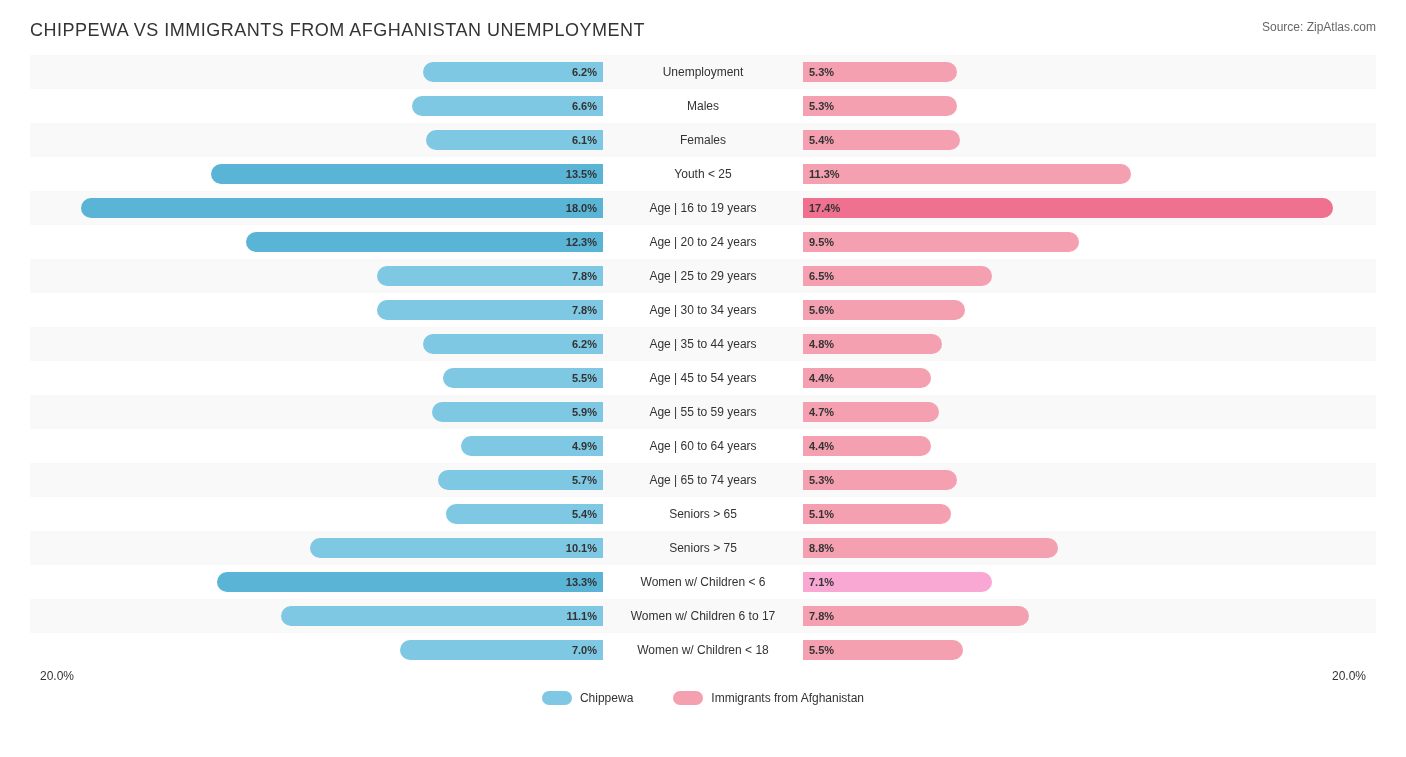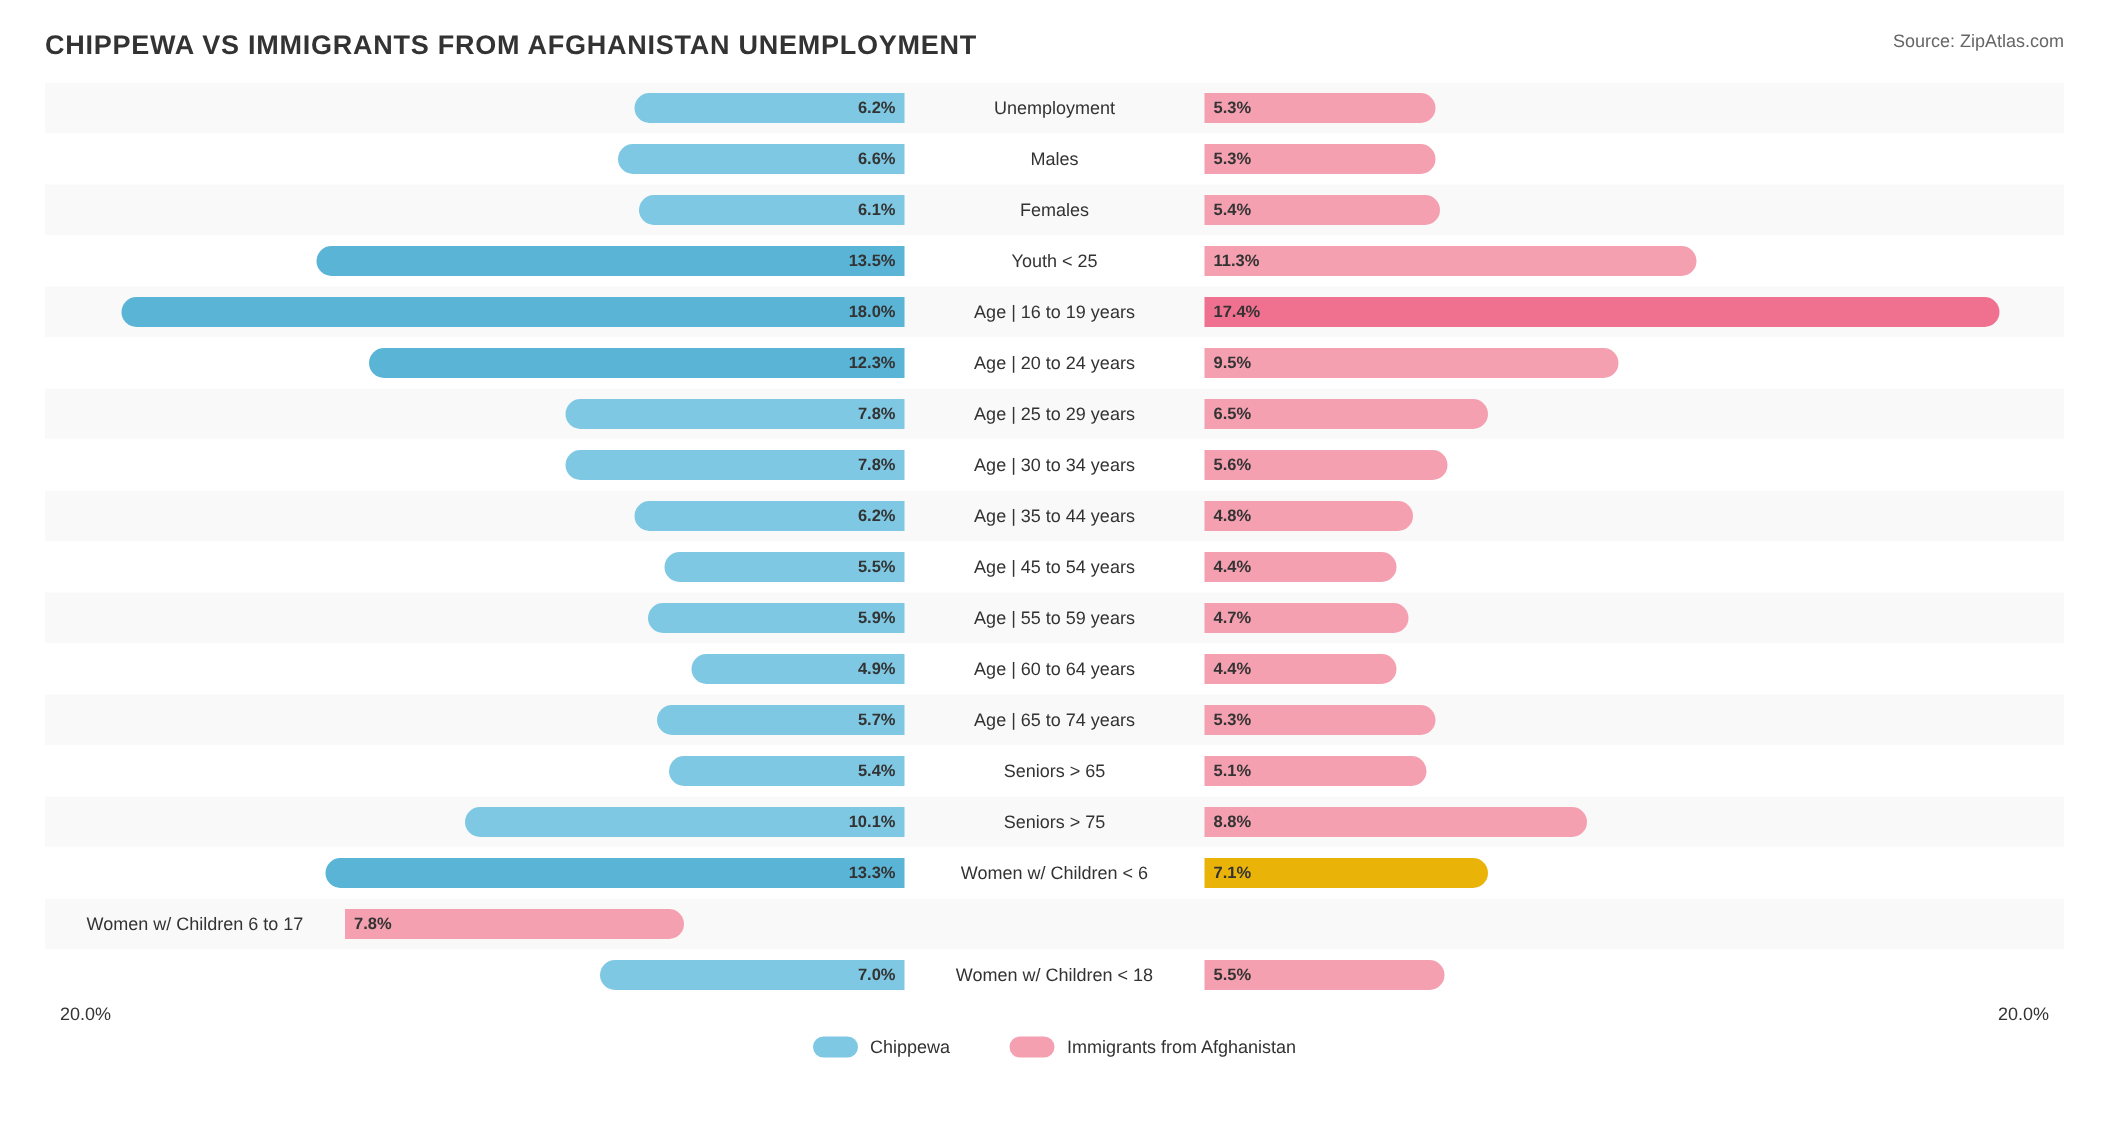--- a/index.html
+++ b/index.html
@@ -9,21 +9,21 @@
       width: 1406px;
       min-height: 757px;
     }
     .chart-container {
       width: 1406px;
       padding: 20px 30px 40px 30px;
       background: #fff;
     }
     .chart-title {
       font-size: 18px;
-      font-weight: bold;
+      font-weight: normal;
       color: #333;
       text-transform: uppercase;
       letter-spacing: 0.5px;
       margin-bottom: 4px;
     }
     .chart-source {
       text-align: right;
       font-size: 12px;
       color: #666;
       margin-bottom: 10px;
@@ -336,26 +336,31 @@
     </div>
   </div>
       <div class="chart-row" style="background: rgb(255, 255, 255);">
     <div class="left-section">
       <div class="bar-left" style="width:386px; background:#5ab4d6; border-radius: 10px 0 0 10px;">
         <span class="bar-value-inside-left">13.3%</span>
       </div>
     </div>
     <div class="label-center">Women w/ Children &lt; 6</div>
     <div class="right-section">
-      <div class="bar-right" style="width:189px; background:#eab308; border-radius: 0 10px 10px 0;">
+      <div class="bar-right" style="width:189px; background:#f9a8d4; border-radius: 0 10px 10px 0;">
         <span class="bar-value-inside-right">7.1%</span>
       </div>
     </div>
   </div>
       <div class="chart-row" style="background: rgb(249, 249, 249);">
+    <div class="left-section">
+      <div class="bar-left" style="width:322px; background:#7ec8e3; border-radius: 10px 0 0 10px;">
+        <span class="bar-value-inside-left">11.1%</span>
+      </div>
+    </div>
     <div class="label-center">Women w/ Children 6 to 17</div>
     <div class="right-section">
       <div class="bar-right" style="width:226px; background:#f4a0b0; border-radius: 0 10px 10px 0;">
         <span class="bar-value-inside-right">7.8%</span>
       </div>
     </div>
   </div>
       <div class="chart-row" style="background: rgb(255, 255, 255);">
     <div class="left-section">
       <div class="bar-left" style="width:203px; background:#7ec8e3; border-radius: 10px 0 0 10px;">

